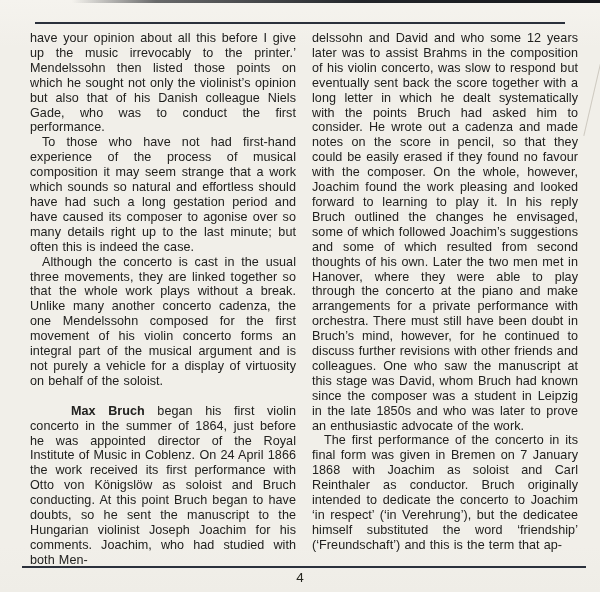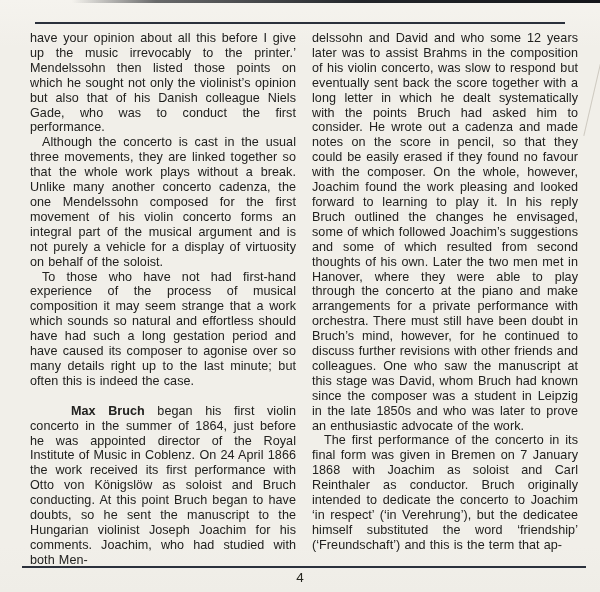--- a/index.html
+++ b/index.html
@@ -53,22 +53,22 @@
 <div class="page">
 
   <div class="top-edge"></div>
   <div class="rule rule-top"></div>
   <div class="scratch"></div>
 
   <div class="columns">
 
     <div class="col">
       <p>have your opinion about all this before I give up the music irrevocably to the printer.’ Mendelssohn then listed those points on which he sought not only the violinist’s opinion but also that of his Danish colleague Niels Gade, who was to conduct the first performance.</p>
+      <p class="indent">To those who have not had first-hand experience of the process of musical composition it may seem strange that a work which sounds so natural and effortless should have had such a long gestation period and have caused its composer to agonise over so many details right up to the last minute; but often this is indeed the case.</p>
       <p class="indent">Although the concerto is cast in the usual three movements, they are linked together so that the whole work plays without a break. Unlike many another concerto cadenza, the one Mendelssohn composed for the first movement of his violin concerto forms an integral part of the musical argument and is not purely a vehicle for a display of virtuosity on behalf of the soloist.</p>
-      <p class="indent">To those who have not had first-hand experience of the process of musical composition it may seem strange that a work which sounds so natural and effortless should have had such a long gestation period and have caused its composer to agonise over so many details right up to the last minute; but often this is indeed the case.</p>
       <p class="gap"><span class="lead">Max Bruch</span><span> began his first violin concerto in the summer of 1864, just before he was appointed director of the Royal Institute of Music in Coblenz. On 24 April 1866 the work received its first performance with Otto von Königslöw as soloist and Bruch conducting. At this point Bruch began to have doubts, so he sent the manuscript to the Hungarian violinist Joseph Joachim for his comments. Joachim, who had studied with both Men-</span></p>
     </div>
 
     <div class="col">
       <p>delssohn and David and who some 12 years later was to assist Brahms in the composition of his violin concerto, was slow to respond but eventually sent back the score together with a long letter in which he dealt systematically with the points Bruch had asked him to consider. He wrote out a cadenza and made notes on the score in pencil, so that they could be easily erased if they found no favour with the composer. On the whole, however, Joachim found the work pleasing and looked forward to learning to play it. In his reply Bruch outlined the changes he envisaged, some of which followed Joachim’s suggestions and some of which resulted from second thoughts of his own. Later the two men met in Hanover, where they were able to play through the concerto at the piano and make arrangements for a private performance with orchestra. There must still have been doubt in Bruch’s mind, however, for he continued to discuss further revisions with other friends and colleagues. One who saw the manuscript at this stage was David, whom Bruch had known since the composer was a student in Leipzig in the late 1850s and who was later to prove an enthusiastic advocate of the work.</p>
       <p class="indent">The first performance of the concerto in its final form was given in Bremen on 7 January 1868 with Joachim as soloist and Carl Reinthaler as conductor. Bruch originally intended to dedicate the concerto to Joachim ‘in respect’ (‘in Verehrung’), but the dedicatee himself substituted the word ‘friendship’ (‘Freundschaft’) and this is the term that ap-</p>
     </div>
 
   </div>
 

